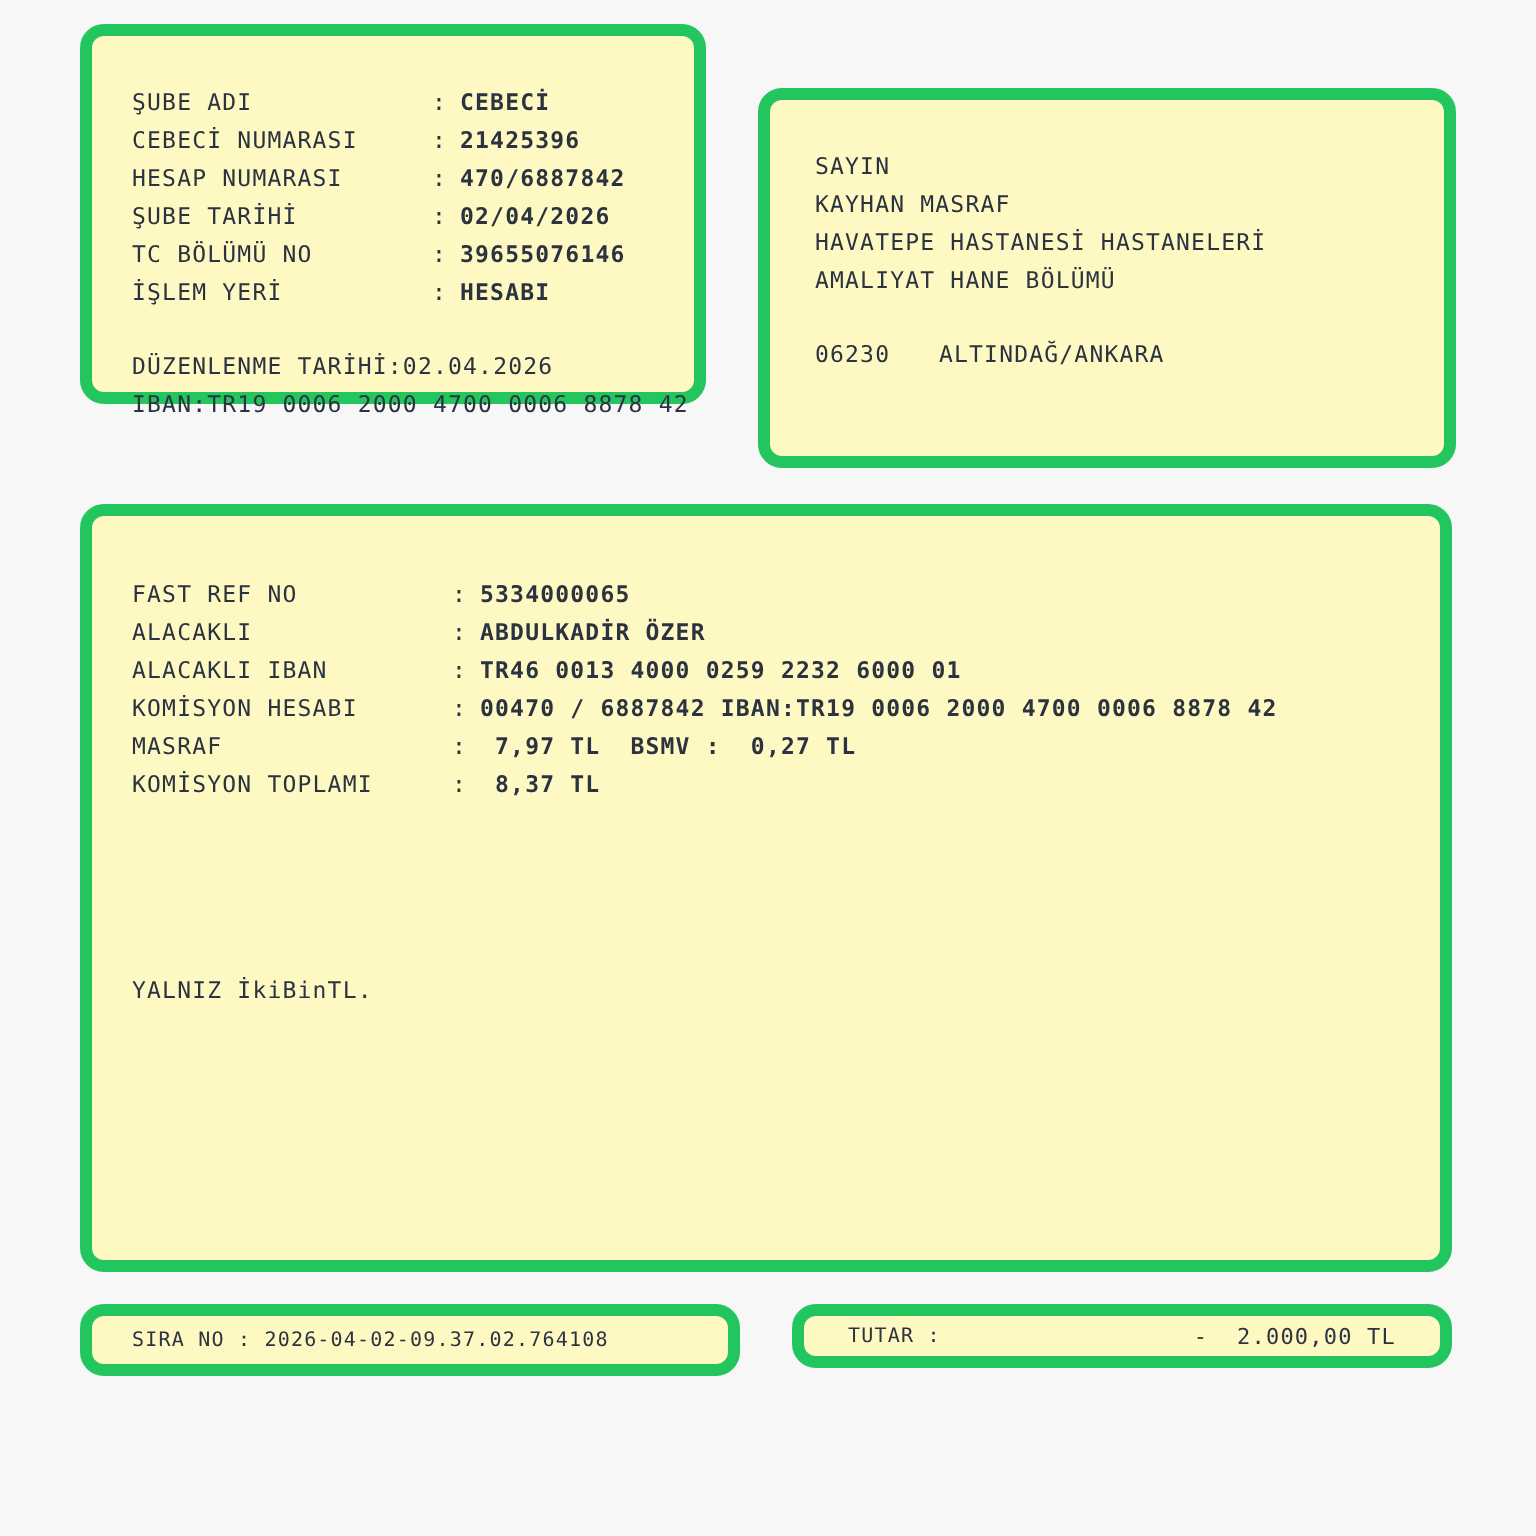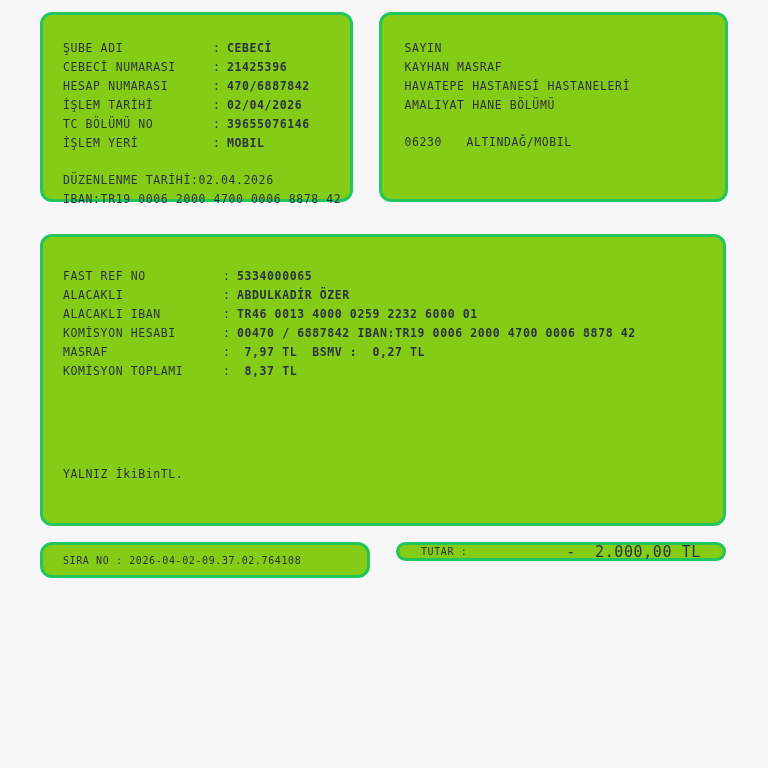--- a/index.html
+++ b/index.html
@@ -19,56 +19,57 @@
     width: 768px;
     height: 768px;
     box-sizing: border-box;
     padding: 12px 40px 0 40px;
   }
   .row {
     display: flex;
     gap: 26px;
   }
   .card {
-    border: 3px solid #22c55e;
+    border: 6px solid #22c55e;
     border-radius: 12px;
-    background: #84cc16;
+    background: #fef9c3;
     box-sizing: border-box;
   }
   .card-top-left {
     width: 330px;
     height: 190px;
     padding: 24px 0 0 20px;
   }
   .card-top-right {
     width: 367px;
     height: 190px;
     padding: 24px 0 12px 22px;
+    margin-top: 32px;
   }
   .card-middle {
     width: 686px;
-    height: 292px;
-    margin-top: 32px;
+    height: 384px;
+    margin-top: 18px;
     padding: 30px 0 0 20px;
   }
   .footer-row {
     display: flex;
     gap: 26px;
     margin-top: 16px;
   }
   .card-footer-left {
     width: 330px;
     height: 36px;
     display: flex;
     align-items: center;
     padding-left: 20px;
   }
   .card-footer-right {
     width: 330px;
-    height: 19px;
+    height: 32px;
     display: flex;
     align-items: center;
     padding: 0 22px 0 22px;
     justify-content: space-between;
   }
   .ln {
     font-size: 11.5px;
     line-height: 19px;
     letter-spacing: 0.6px;
     white-space: pre;
@@ -100,21 +101,21 @@
   }
   .spacer-lines {
     height: 84px;
   }
   .footer-label {
     font-size: 10px;
     letter-spacing: 0.6px;
     white-space: pre;
   }
   .footer-amount {
-    font-size: 15px;
+    font-size: 11px;
     letter-spacing: 0.6px;
     white-space: pre;
   }
 </style>
 </head>
 <body>
 
 <div class="page">
 
   <div class="row">
@@ -129,48 +130,48 @@
         <span class="k">CEBECİ NUMARASI</span>
         <span class="sep">:</span>
         <span class="v">21425396</span>
       </div>
       <div class="kv">
         <span class="k">HESAP NUMARASI</span>
         <span class="sep">:</span>
         <span class="v">470/6887842</span>
       </div>
       <div class="kv">
-        <span class="k">İŞLEM TARİHİ</span>
+        <span class="k">ŞUBE TARİHİ</span>
         <span class="sep">:</span>
         <span class="v">02/04/2026</span>
       </div>
       <div class="kv">
         <span class="k">TC BÖLÜMÜ NO</span>
         <span class="sep">:</span>
         <span class="v">39655076146</span>
       </div>
       <div class="kv">
         <span class="k">İŞLEM YERİ</span>
         <span class="sep">:</span>
-        <span class="v">MOBIL</span>
+        <span class="v">HESABI</span>
       </div>
       <div class="gap-block"></div>
       <div class="ln">DÜZENLENME TARİHİ:02.04.2026</div>
       <div class="ln">IBAN:TR19 0006 2000 4700 0006 8878 42</div>
     </div>
 
     <div class="card card-top-right">
       <div class="ln">SAYIN</div>
       <div class="ln">KAYHAN MASRAF</div>
       <div class="ln">HAVATEPE HASTANESİ HASTANELERİ</div>
       <div class="ln">AMALIYAT HANE BÖLÜMÜ</div>
       <div class="gap-block"></div>
       <div class="kv">
         <span style="flex:0 0 62px">06230</span>
-        <span>ALTINDAĞ/MOBIL</span>
+        <span>ALTINDAĞ/ANKARA</span>
       </div>
     </div>
 
   </div>
 
   <div class="card card-middle">
     <div class="kv">
       <span class="k-wide">FAST REF NO</span>
       <span class="sep">:</span>
       <span class="v">5334000065</span>

